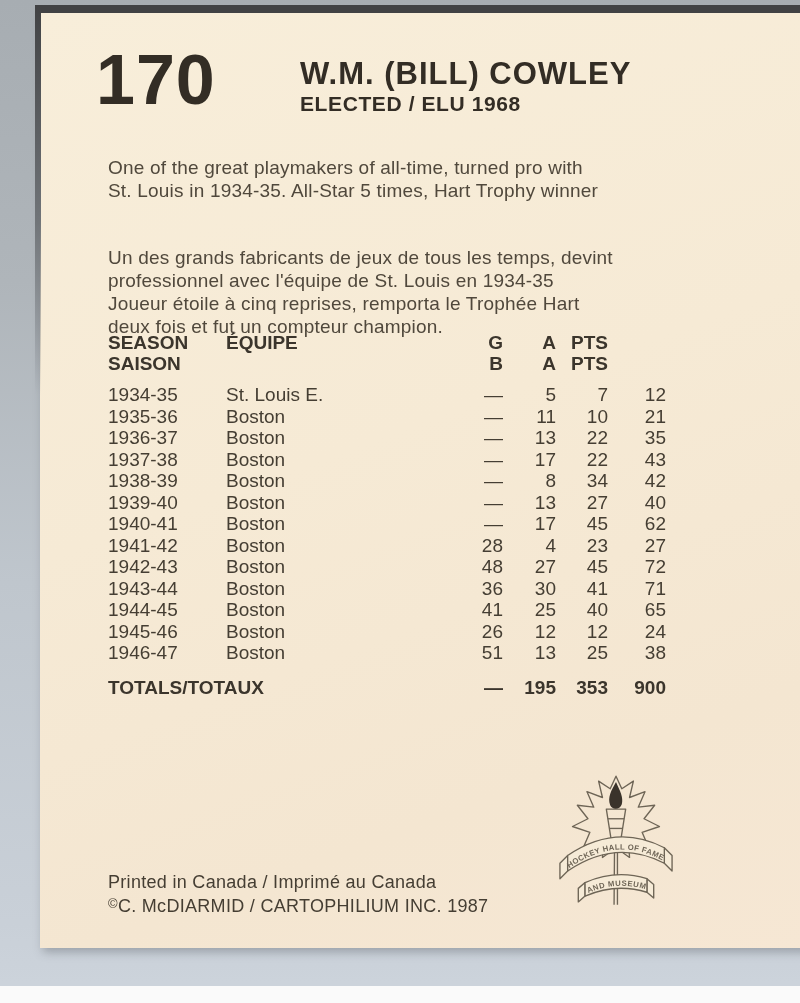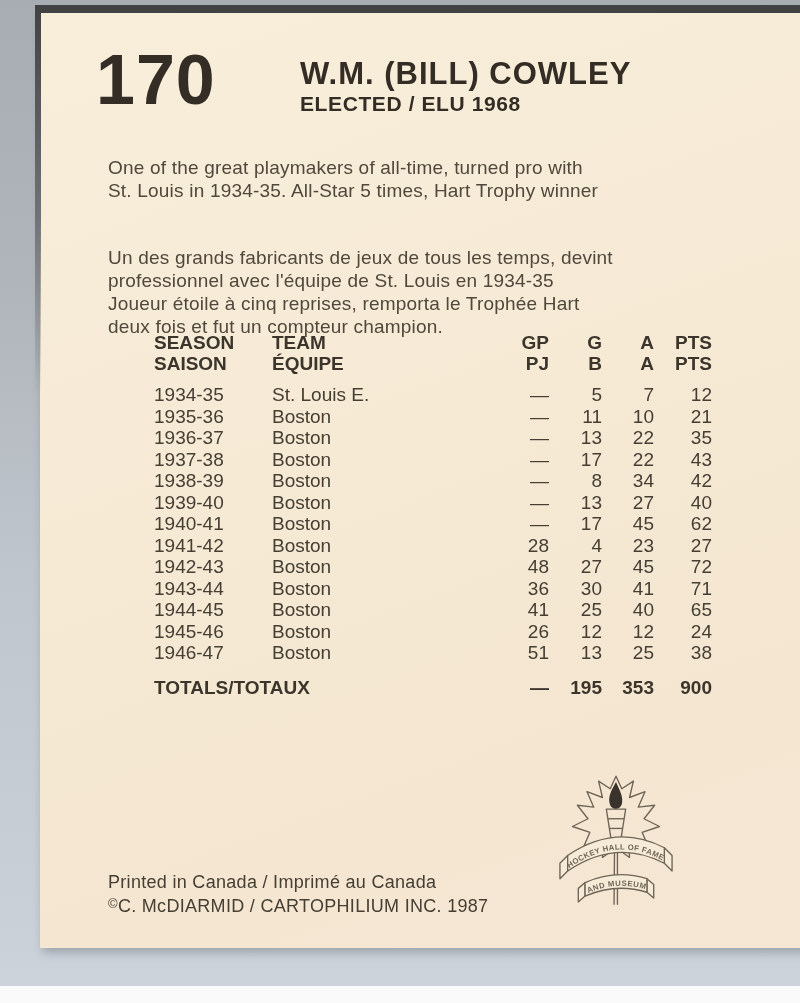--- a/index.html
+++ b/index.html
@@ -26,21 +26,21 @@
     position:absolute;left:56px;top:33px;font-size:70px;font-weight:700;
     line-height:1;color:#332d25;letter-spacing:1px;
   }
   .title-block{position:absolute;left:260px;top:44px;color:#332d25;}
   .player-name{font-size:31px;font-weight:700;letter-spacing:1px;white-space:nowrap;}
   .elected{font-size:21px;font-weight:700;letter-spacing:.6px;margin-top:0;}
   .bio{position:absolute;left:68px;color:#50483c;font-size:19px;line-height:23px;letter-spacing:.2px;}
   .bio .bio-line{white-space:nowrap;}
   .bio-en{top:144px;}
   .bio-fr{top:206px;margin-top:28px;}
-  .stats{position:absolute;left:68px;top:320px;width:600px;color:#453e33;font-size:19px;margin-left:46px;}
+  .stats{position:absolute;left:68px;top:320px;width:600px;color:#453e33;font-size:19px;}
   .row{display:grid;grid-template-columns:118px 187px 90px 53px 52px 58px;}
   .c.num{text-align:right;}
   .thead{font-weight:700;line-height:21px;margin-bottom:10px;color:#3b352c;}
   .tbody .row{line-height:21.5px;height:21.5px;white-space:nowrap;}
   .totals{font-weight:700;margin-top:13px;line-height:22px;color:#3b352c;}
   .totals-label{grid-column:1 / 3;}
   .hof-logo{position:absolute;left:518px;top:762px;}
   .print-info{position:absolute;left:68px;top:860px;font-size:18px;line-height:21px;
     color:#453e33;letter-spacing:.3px;white-space:nowrap;}
   .copy-sym{font-size:13px;vertical-align:4px;}
@@ -77,26 +77,21 @@
         <div class="bio-line">deux fois et fut un compteur champion.</div>
       </div>
 
     <div class="stats">
       <div class="thead row">
         <div class="c">
           <div>SEASON</div>
           <div>SAISON</div>
         </div>
         <div class="c">
-          <div>TEAM</div>
           <div>ÉQUIPE</div>
-        </div>
-        <div class="c num">
-          <div>GP</div>
-          <div>PJ</div>
         </div>
         <div class="c num">
           <div>G</div>
           <div>B</div>
         </div>
         <div class="c num">
           <div>A</div>
           <div>A</div>
         </div>
         <div class="c num">

